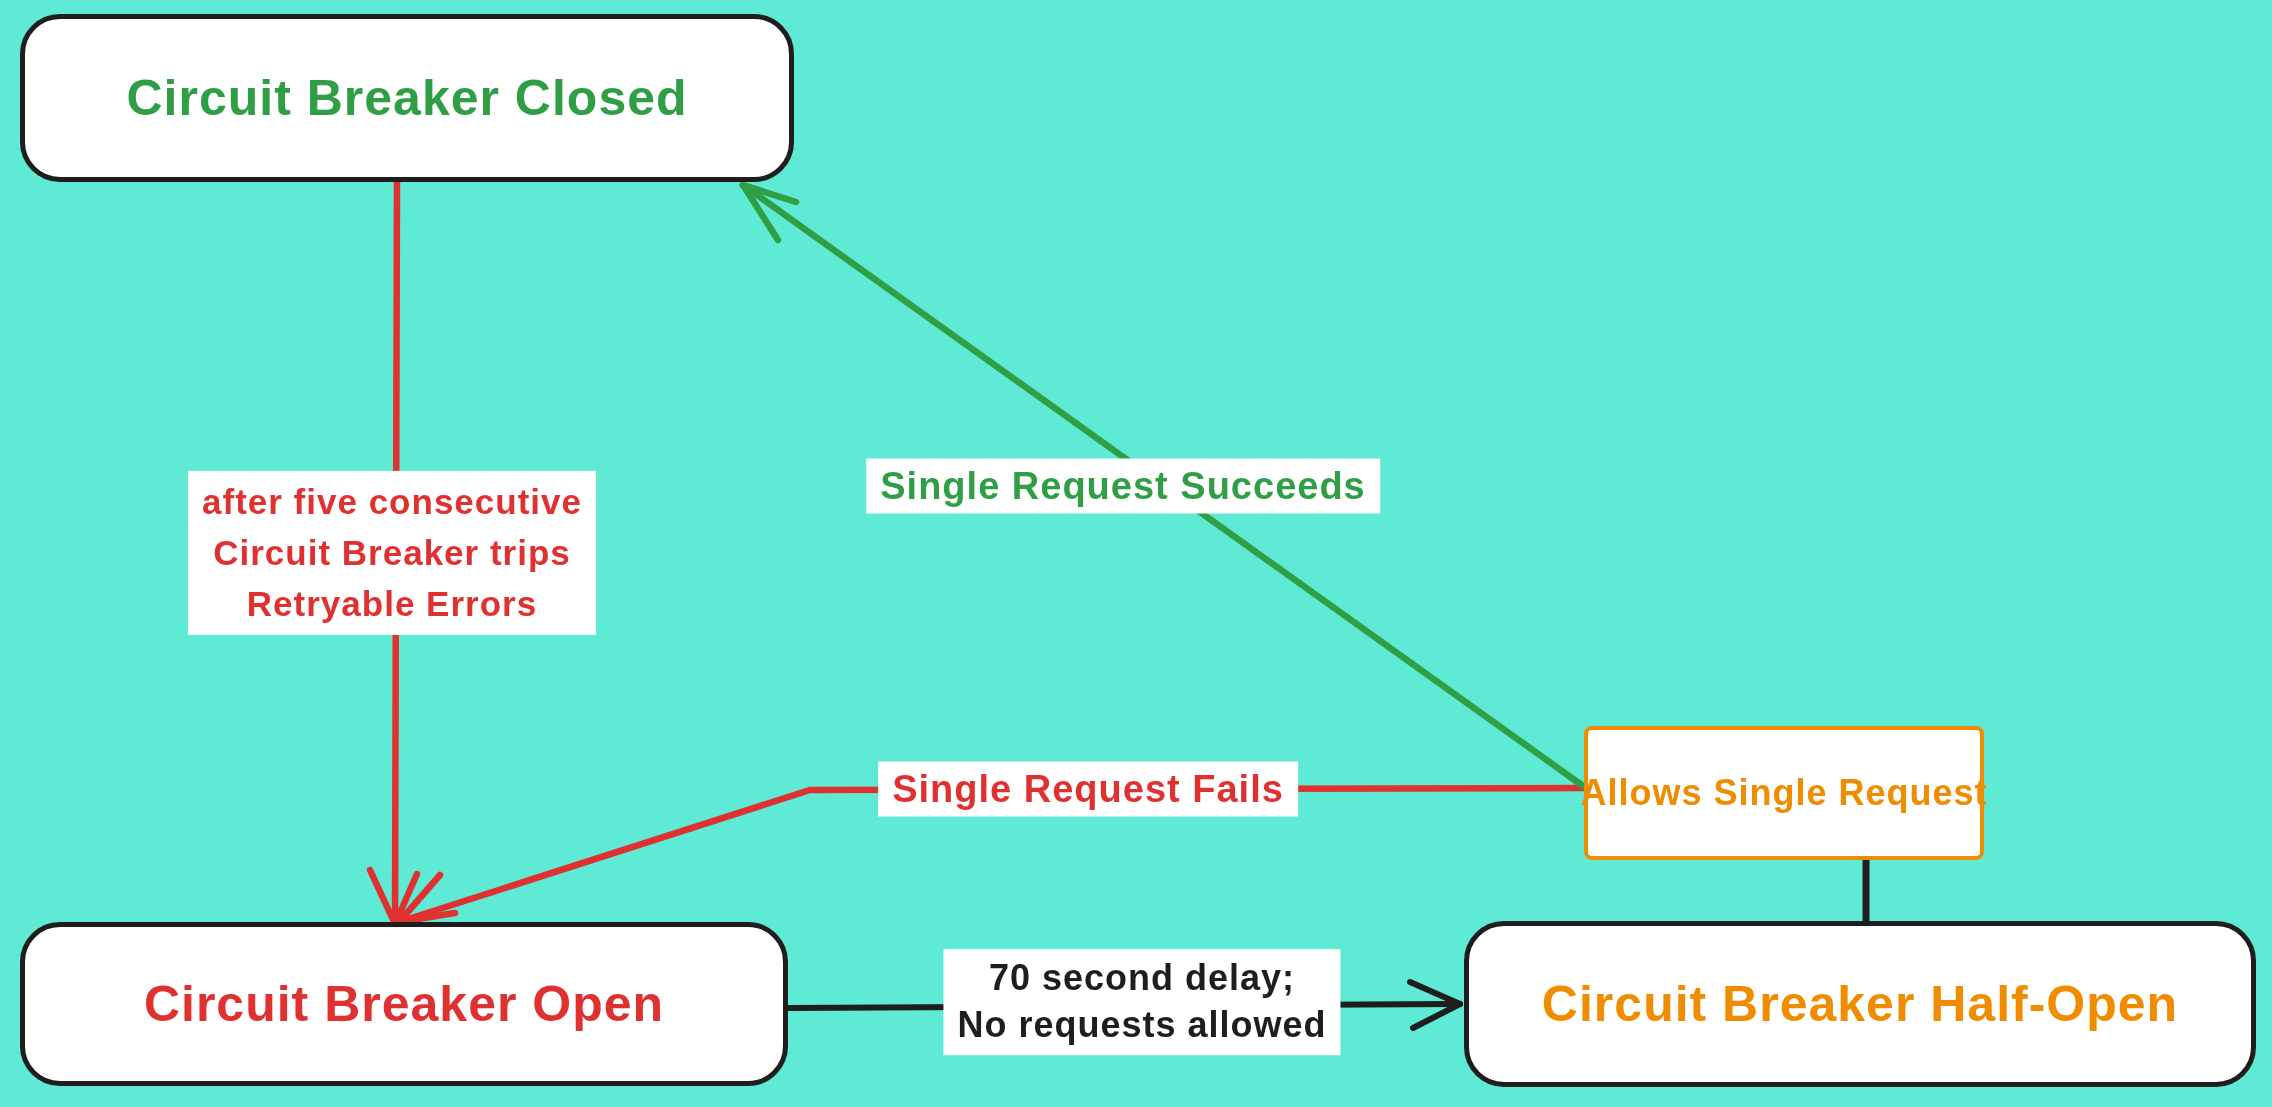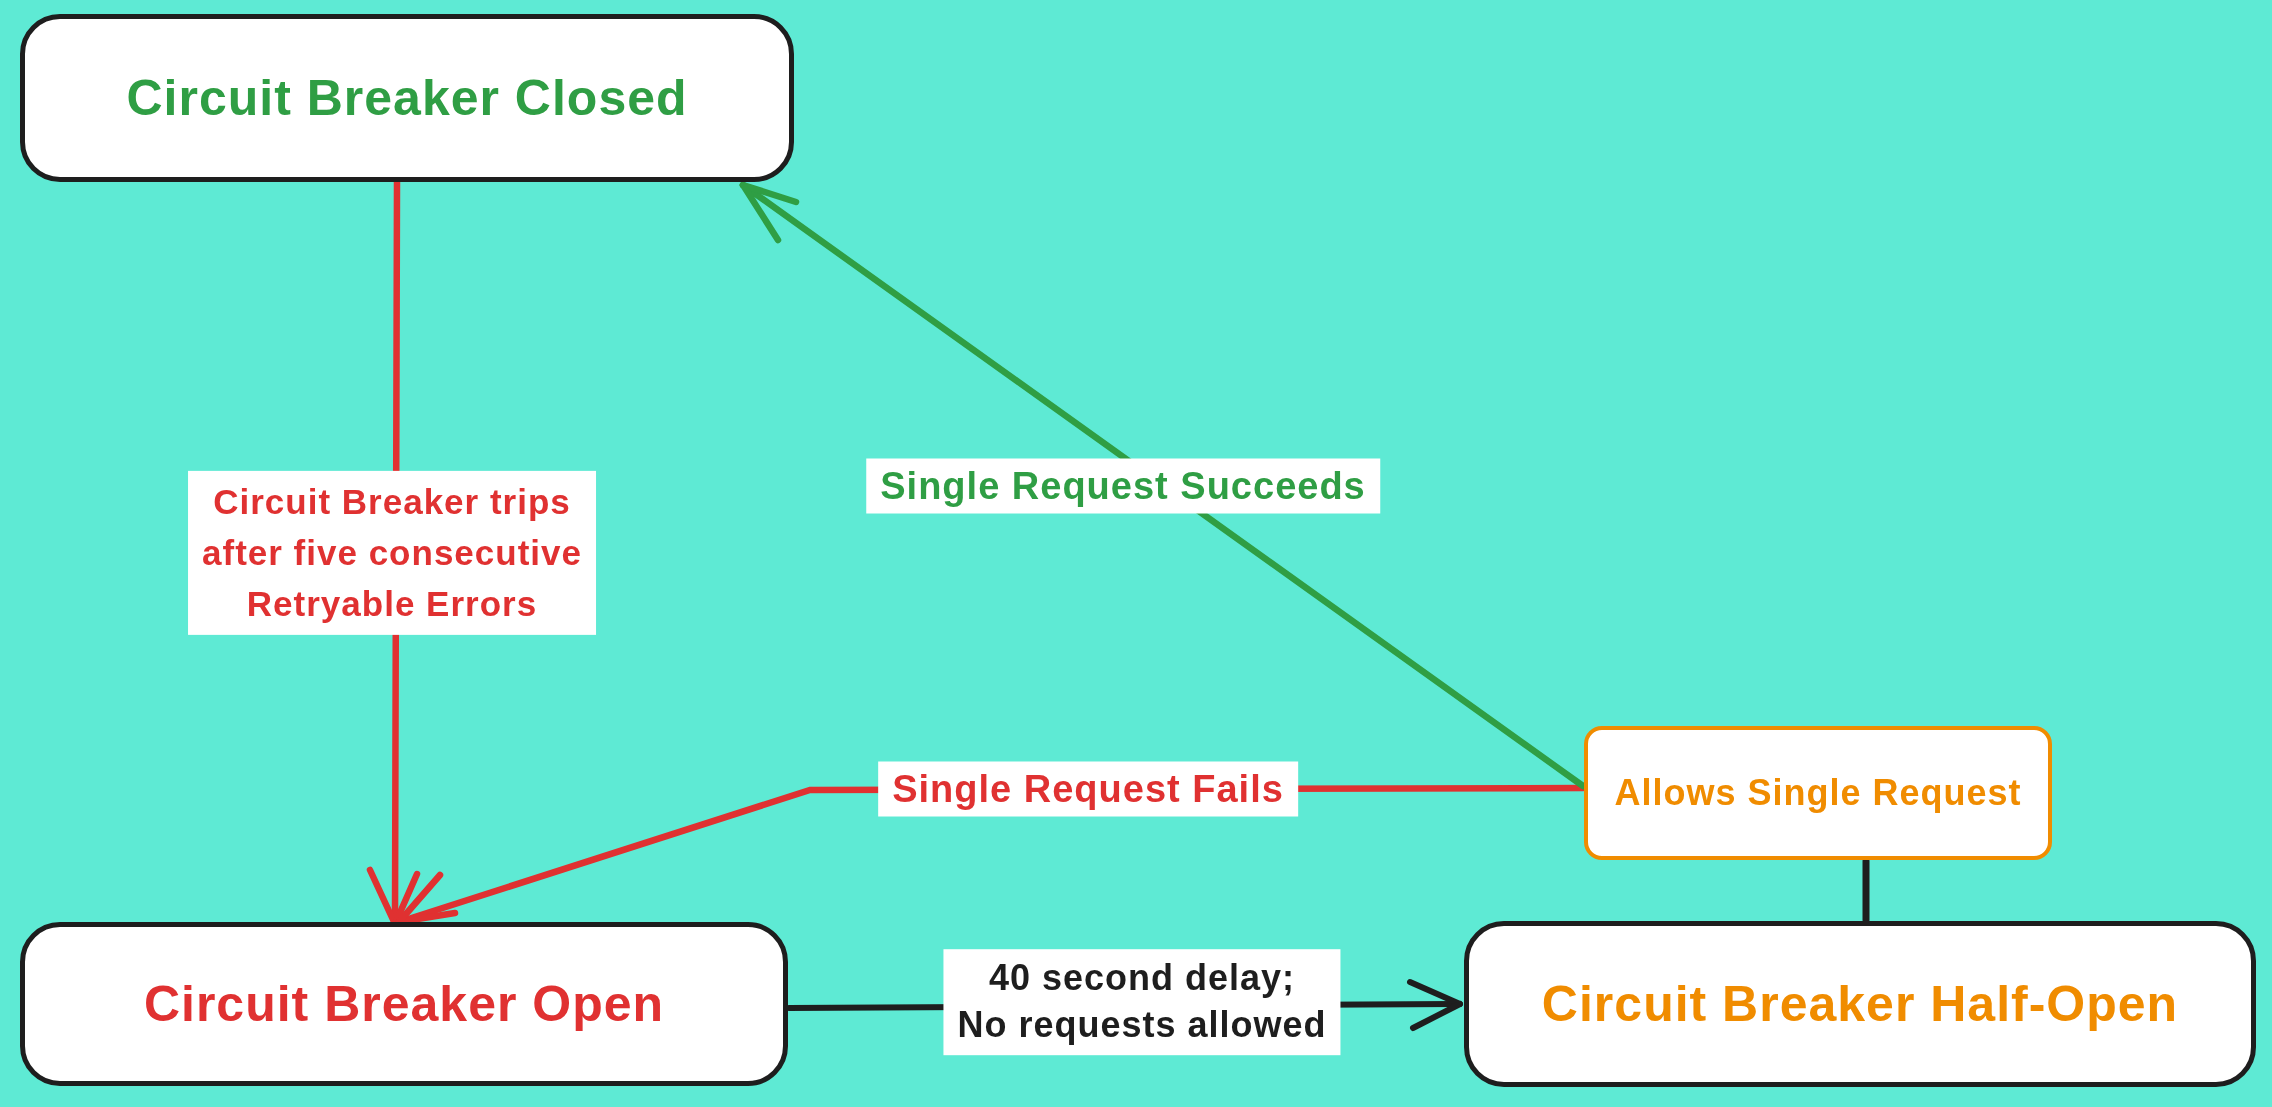--- a/index.html
+++ b/index.html
@@ -39,23 +39,23 @@
     letter-spacing: 1px;
     white-space: nowrap;
   }
   .node-closed   { left: 20px;   top: 14px;  width: 774px; height: 168px; }
   .node-closed .node-label   { color: #2f9e44; font-size: 50px; }
   .node-open     { left: 20px;   top: 922px; width: 768px; height: 164px; }
   .node-open .node-label     { color: #e03131; font-size: 50px; }
   .node-halfopen { left: 1464px; top: 921px; width: 792px; height: 166px; text-align: right; }
   .node-halfopen .node-label { color: #f08c00; font-size: 50px; }
   .node-allows {
-    left: 1584px; top: 726px; width: 468px; height: 134px;
+    left: 1584px; top: 726px; width: 400px; height: 134px;
     border: 4px solid #f08c00;
-    border-radius: 18px;
+    border-radius: 8px;
     z-index: 3;
   }
   .node-allows .node-label { color: #f08c00; font-size: 36px; font-weight: 700; }
 
   .edge-label {
     position: absolute;
     transform: translate(-50%, -50%);
     background: #ffffff;
     text-align: center;
     font-weight: 700;
@@ -133,27 +133,27 @@
 
   <div class="node node-halfopen">
     <span class="node-label">Circuit Breaker Half-Open</span>
   </div>
 
   <div class="node node-allows">
     <span class="node-label">Allows Single Request</span>
   </div>
 
   <div class="edge-label label-trips">
+    <div>after five consecutive</div>
     <div>Circuit Breaker trips</div>
-    <div>after five consecutive</div>
     <div>Retryable Errors</div>
   </div>
 
   <div class="edge-label label-fails">Single Request Fails</div>
 
   <div class="edge-label label-succeeds">Single Request Succeeds</div>
 
   <div class="edge-label label-delay">
-    <div>40 second delay;</div>
+    <div>70 second delay;</div>
     <div>No requests allowed</div>
   </div>
 
 </div>
 
 </body></html>

